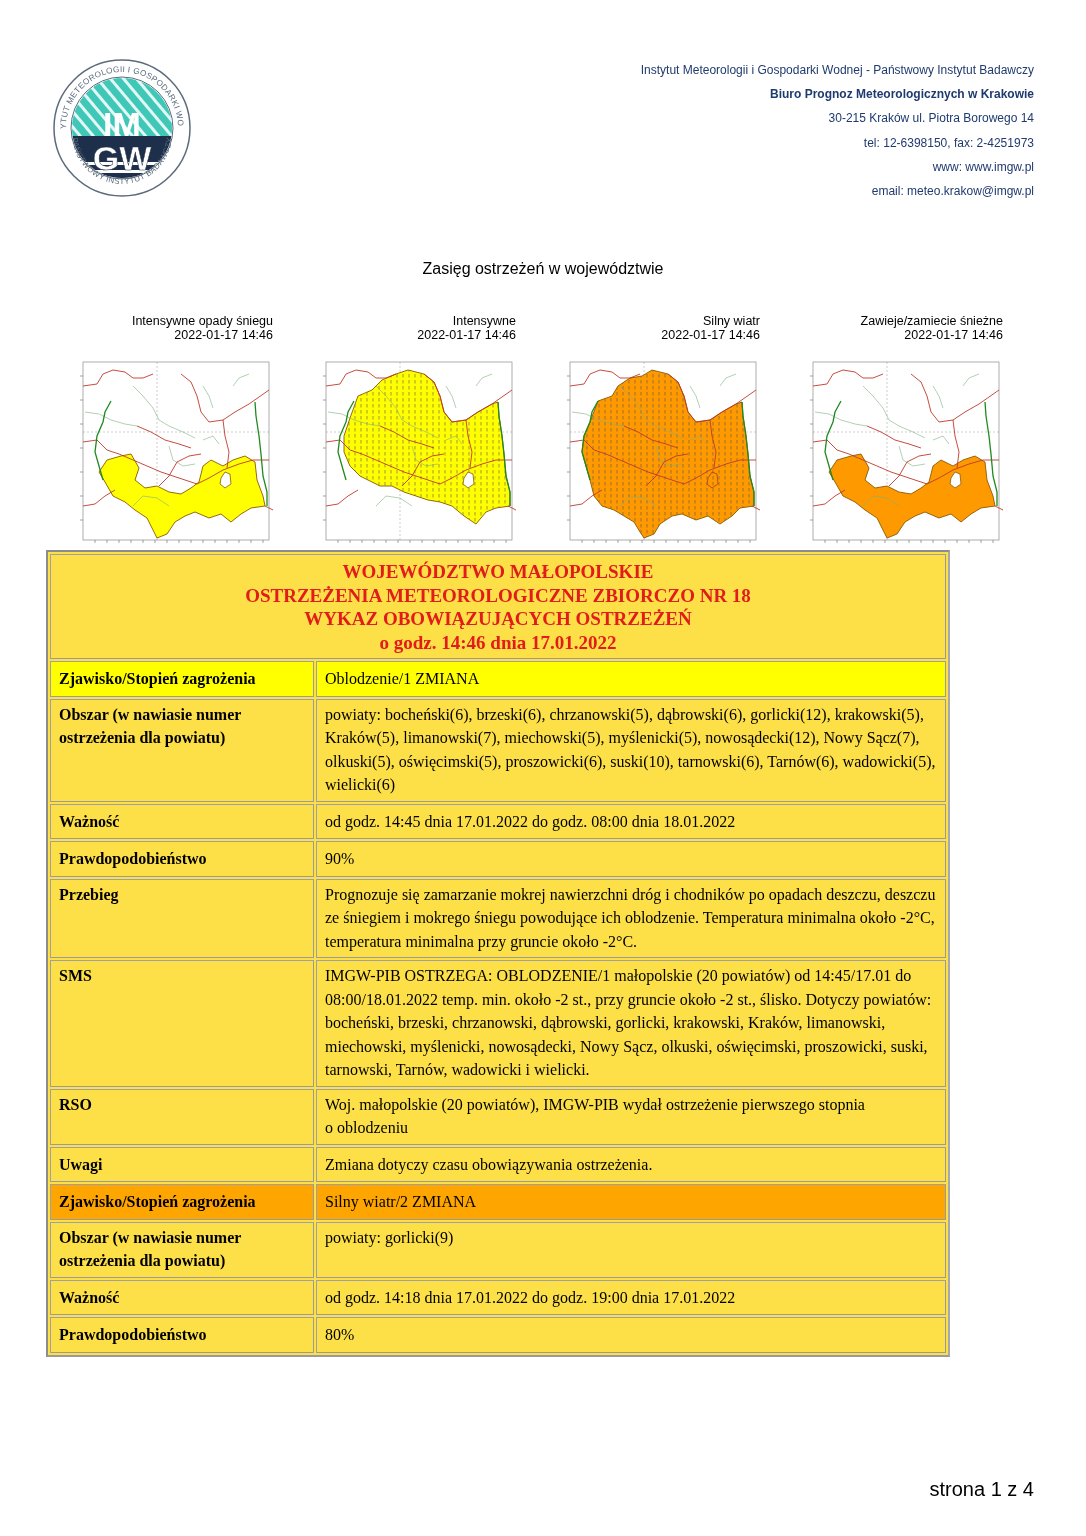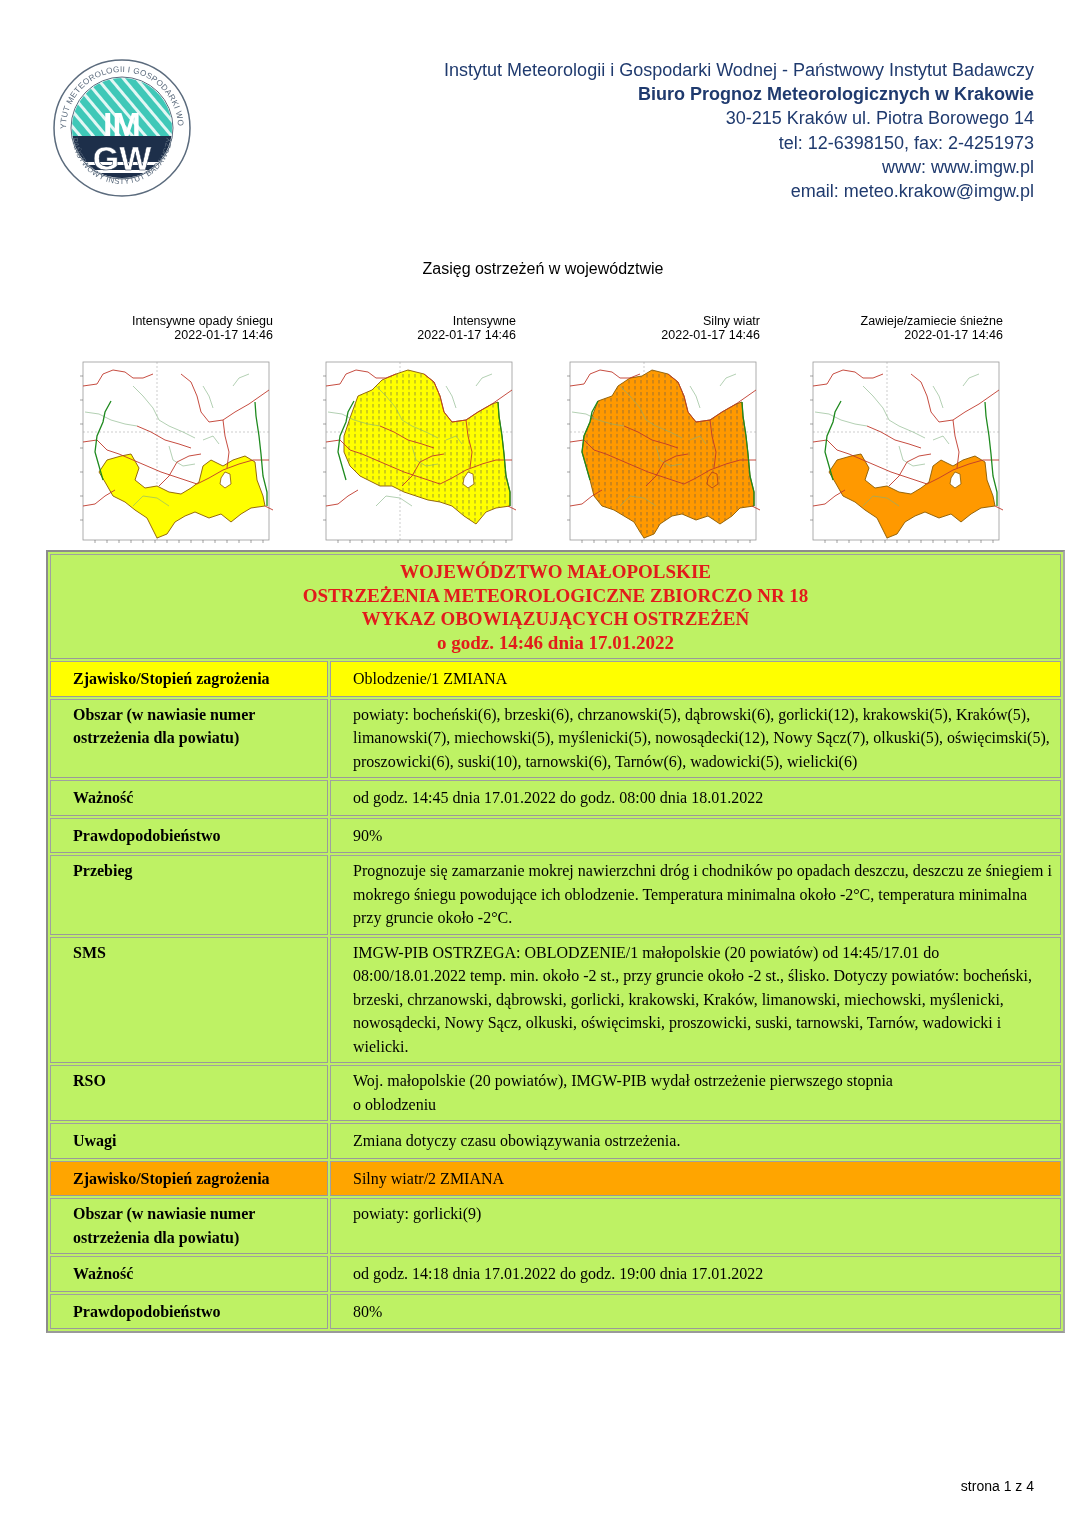--- a/index.html
+++ b/index.html
@@ -1,41 +1,41 @@
 <!DOCTYPE html>
 <html><head>
 <meta charset="utf-8">
 <style>
   html, body { margin:0; padding:0; background:#ffffff; }
   body { width:1086px; height:1536px; position:relative; overflow:hidden; font-family:"Liberation Sans", sans-serif; color:#000; }
 
   
   .logo { position:absolute; left:52px; top:58px; width:140px; height:140px; }
   .org { position:absolute; right:52px; top:58px; text-align:right; color:#1f3a6e; font-family:"Liberation Sans", sans-serif; }
-  .org div { font-size:18px; line-height:24.2px; white-space:nowrap; }
+  .org div { font-size:12px; line-height:24.2px; white-space:nowrap; }
   .org .bold { font-weight:bold; }
 
   .section-title { position:absolute; left:0; width:1086px; top:260px; text-align:center; font-size:16px; }
 
   .maps { position:absolute; top:314px; left:0; width:1086px; height:232px; }
   .map { position:absolute; top:0; width:200px; }
   .map .cap { text-align:right; font-size:12.5px; line-height:14px; }
   .map svg { position:absolute; top:42px; left:0; }
 
   
-  .report { position:absolute; left:46px; top:550px; width:1019px; border:2px solid #8c8c8c; border-right-color:#a8a8a8; border-bottom-color:#9a9a9a; box-sizing:border-box; background:#bef264; }
+  .report { position:absolute; left:46px; top:550px; width:904px; border:2px solid #8c8c8c; border-right-color:#a8a8a8; border-bottom-color:#9a9a9a; box-sizing:border-box; background:#fde047; }
   table.rep { width:100%; border-collapse:separate; border-spacing:2px; font-family:"Liberation Serif", serif; font-size:16px; }
-  table.rep td { border:1px solid #9a9a9a; border-top-color:#a0a0a0; border-left-color:#a0a0a0; padding:3px 4px 4px 22px; vertical-align:top; line-height:23.5px; }
+  table.rep td { border:1px solid #9a9a9a; border-top-color:#a0a0a0; border-left-color:#a0a0a0; padding:3px 4px 4px 8px; vertical-align:top; line-height:23.5px; }
   table.rep td.lab { width:250px; font-weight:bold; }
   td.headcell { text-align:center; color:#e21b1b; font-weight:bold; font-size:19px; line-height:29.5px; padding:5px 0 4px 0 !important; }
   tr.yellow td { background:#ffff00; }
   tr.orange td { background:#ffa500; }
   tr.hl td { padding-top:5px; padding-bottom:5px; }
 
-  .footer { position:absolute; right:52px; top:1478px; font-size:14px;margin-left:24px; }
+  .footer { position:absolute; right:52px; top:1478px; font-size:20px;margin-left:24px; }
 </style>
 </head>
 <body>
 
 <div class="logo">
   <svg width="140" height="140" viewBox="0 0 140 140">
     <defs>
       <clipPath id="inner">
           <circle cx="70" cy="70" r="50"></circle>
         </clipPath>

